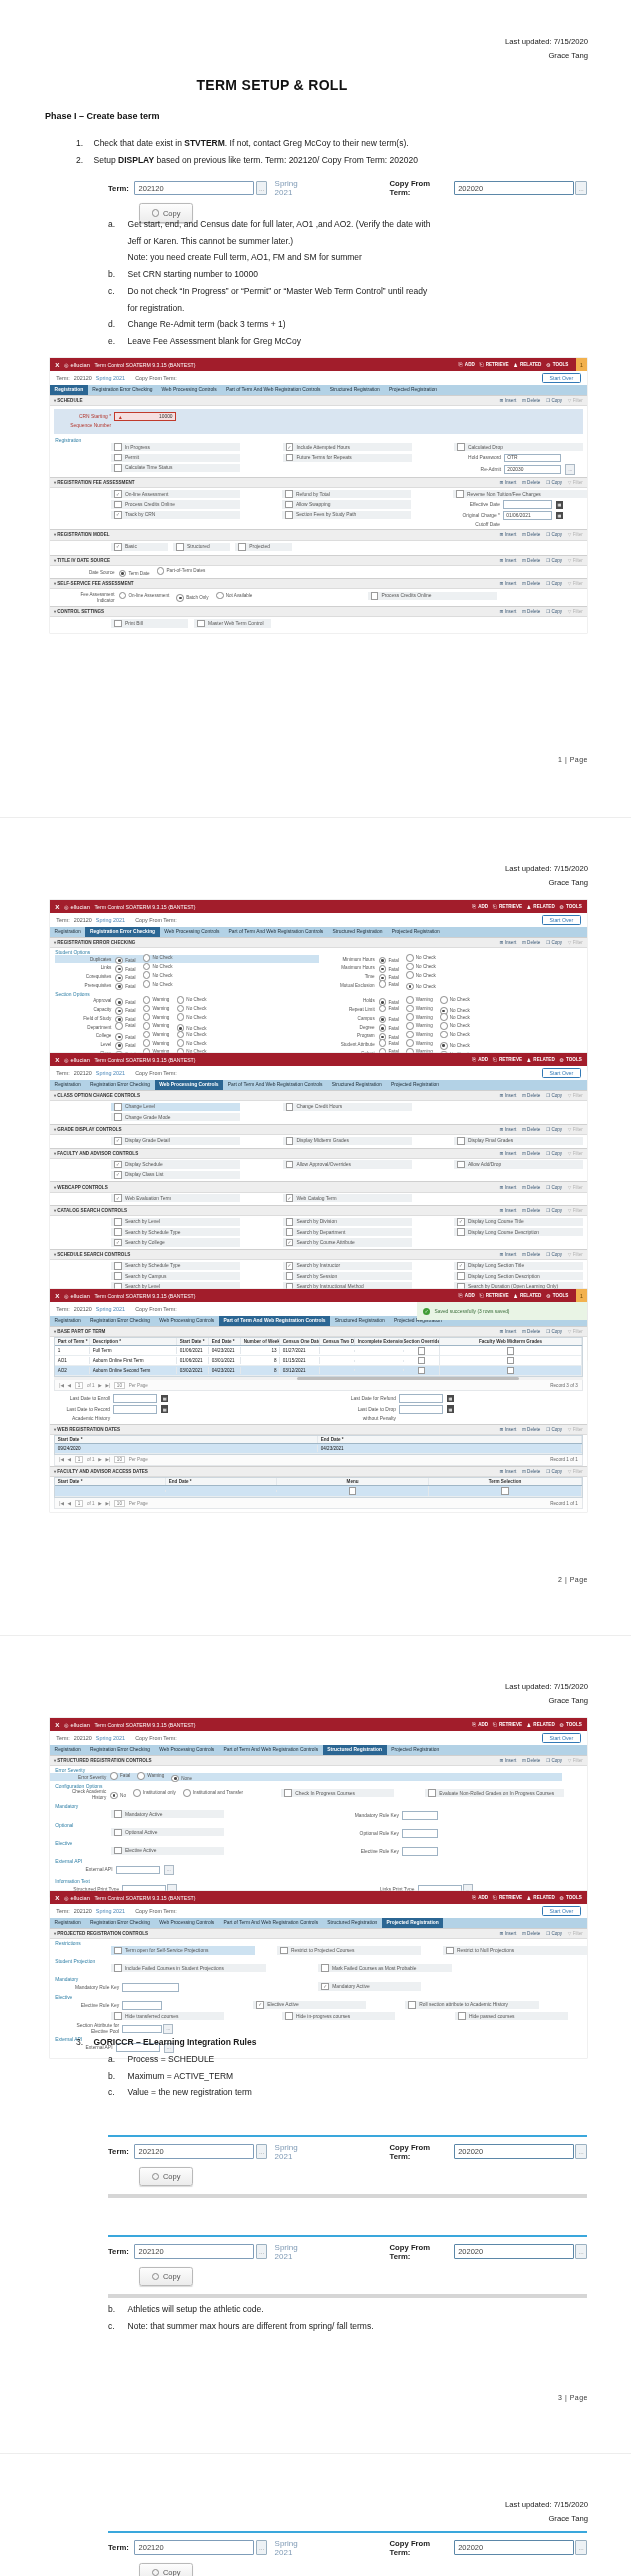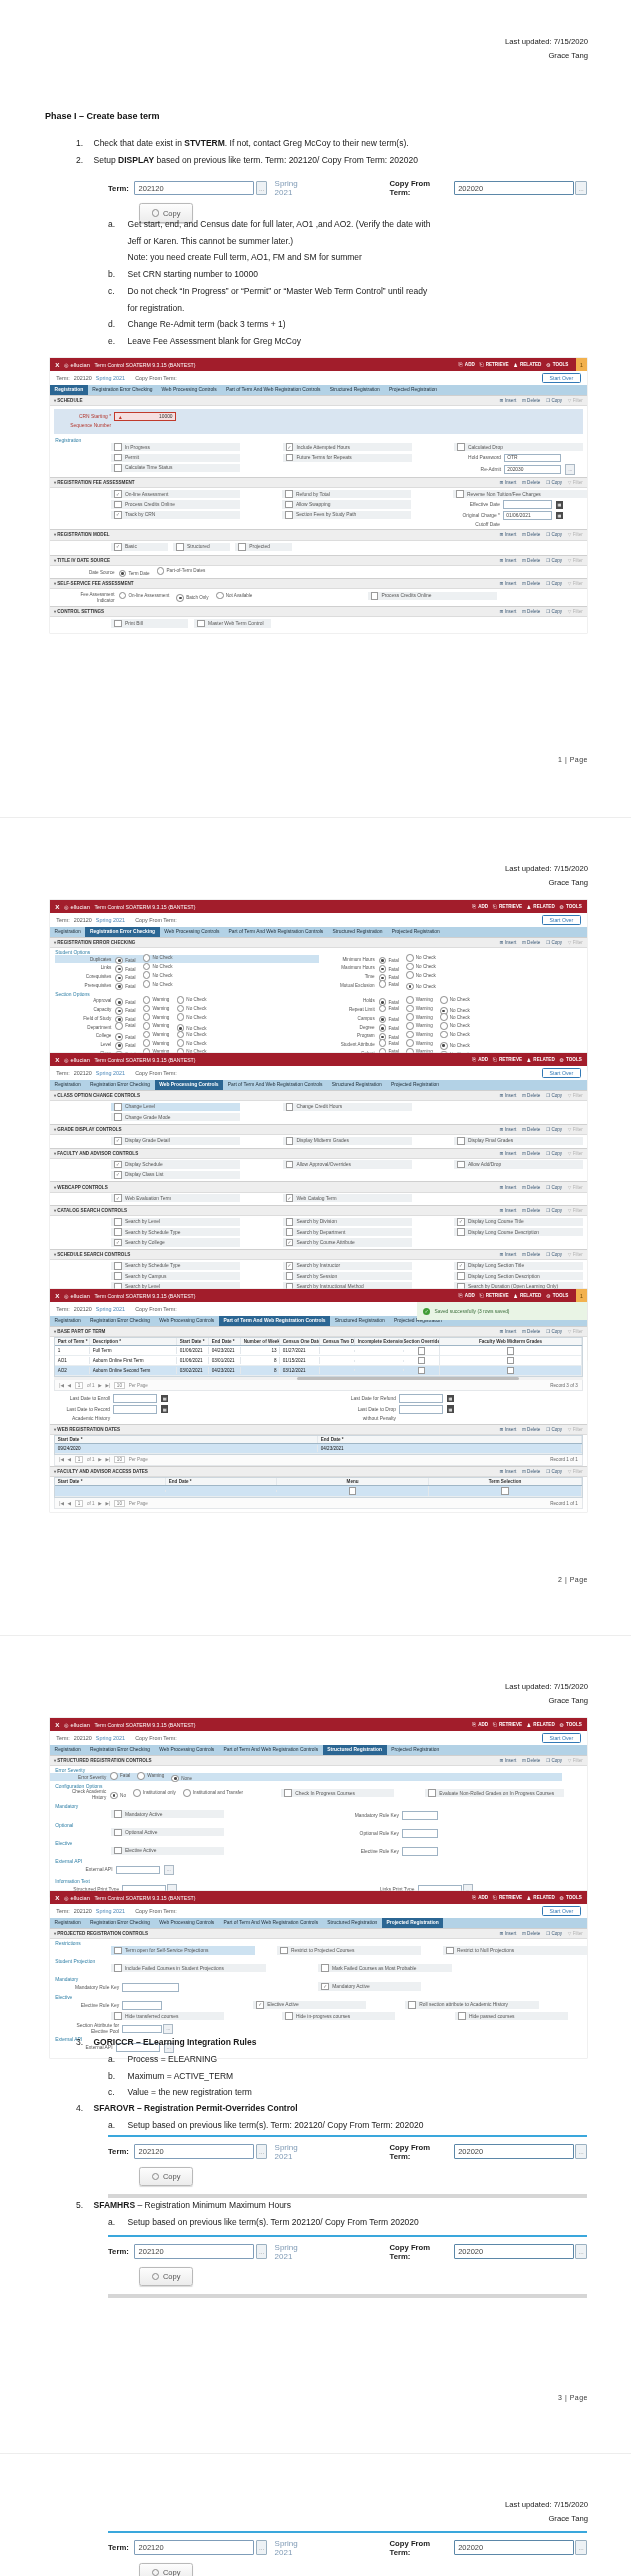--- a/index.html
+++ b/index.html
@@ -110,20 +110,21 @@
   .rlab2{width:62px;text-align:right;font-size:4.9px;color:#555;margin-right:3.1px;}
 </style>
 </head>
 <body>
 
 <div class="page">
   <div class="hdrR" style="top:35px">
     <div>Last updated: 7/15/2020</div>
     <div>Grace Tang</div>
   </div>
+  <div class="title" style="top:77px">TERM SETUP &amp; ROLL</div>
   <div class="h2" style="top:111px">Phase I – Create base term</div>
 
   <div class="abs doc" style="top:135px;left:76px;">
     <div class="subline"><span class="mk">1.</span><span>Check that date exist in </span><span class="b">STVTERM</span><span>. If not, contact Greg McCoy to their new term(s).</span></div>
     <div class="subline"><span class="mk">2.</span><span>Setup </span><span class="b">DISPLAY</span><span> based on previous like term. Term: 202120/ Copy From Term: 202020</span></div>
   </div>
 
   <div class="wdg" style="top:173px">
     <div class="wrow">
       <span class="wlab">Term:</span>
@@ -1570,28 +1571,24 @@
         <span class="fin" style="width:44px"></span>
         <span class="dots3">…</span>
       </div>
   </div>
 
   <div class="abs doc" style="top:398px;left:76px;">
     <div class="subline"><span class="mk">3.</span><span class="b">GORICCR –  ELearning Integration Rules</span></div>
   </div>
   <div class="abs doc" style="top:415px;left:108px;">
 
-  <div class="subline"><span class="mks">a.</span><span>Process = ELEARNING</span></div>
+  <div class="subline"><span class="mks">a.</span><span>Process = SCHEDULE</span></div>
       <div class="subline"><span class="mks">b.</span><span>Maximum = ACTIVE_TERM</span></div>
       <div class="subline"><span class="mks">c.</span><span>Value = the new registration term</span></div>
     </div>
-  <div class="abs doc" style="top:464px;left:76px;">
-    <div class="subline"><span class="mk">4.</span><span class="b">SFAROVR – Registration Permit-Overrides Control</span></div>
-    <div class="subline" style="padding-left:32px"><span class="mks">a.</span><span>Setup based on previous like term(s). Term: 202120/ Copy From Term: 202020</span></div>
-  </div>
 
   <div class="wdg" style="top:499px">
     <div class="wline"></div>
     <div class="wrow">
       <span class="wlab">Term:</span>
       <span class="win" style="width:129px;margin-left:5.2px">
           <span>202120</span>
         </span>
       <span class="wdots">...</span>
       <span class="wname">Spring 2021</span>
@@ -1601,24 +1598,20 @@
         </span>
       <span class="wdots">...</span>
     </div>
     <div class="wcopy" style="margin-left:31px">
         <span class="hand"></span>
         <span>Copy</span>
       </div>
     <div class="wbar"></div>
   </div>
 
-  <div class="abs doc" style="top:561px;left:76px;">
-    <div class="subline"><span class="mk">5.</span><span class="b">SFAMHRS</span><span> – Registration Minimum Maximum Hours</span></div>
-    <div class="subline" style="padding-left:32px"><span class="mks">a.</span><span>Setup based on previous like term(s). Term 202120/ Copy From Term 202020</span></div>
-  </div>
 
   <div class="wdg" style="top:599px">
     <div class="wline"></div>
     <div class="wrow">
       <span class="wlab">Term:</span>
       <span class="win" style="width:129px;margin-left:5.2px">
           <span>202120</span>
         </span>
       <span class="wdots">...</span>
       <span class="wname">Spring 2021</span>
@@ -1628,20 +1621,24 @@
         </span>
       <span class="wdots">...</span>
     </div>
     <div class="wcopy" style="margin-left:31px">
         <span class="hand"></span>
         <span>Copy</span>
       </div>
     <div class="wbar"></div>
   </div>
 
+  <div class="abs doc" style="top:665px;left:108px;">
+    <div class="subline"><span class="mks">b.</span><span>Athletics will setup the athletic code.</span></div>
+    <div class="subline"><span class="mks">c.</span><span>Note: that summer max hours are different from spring/ fall terms.</span></div>
+  </div>
   <div class="foot" style="top:758px">3 | Page</div>
 </div>
 
 <div class="page">
   <div class="hdrR" style="top:44px">
     <div>Last updated: 7/15/2020</div>
     <div>Grace Tang</div>
   </div>
 
   <div class="wdg" style="top:77px">

